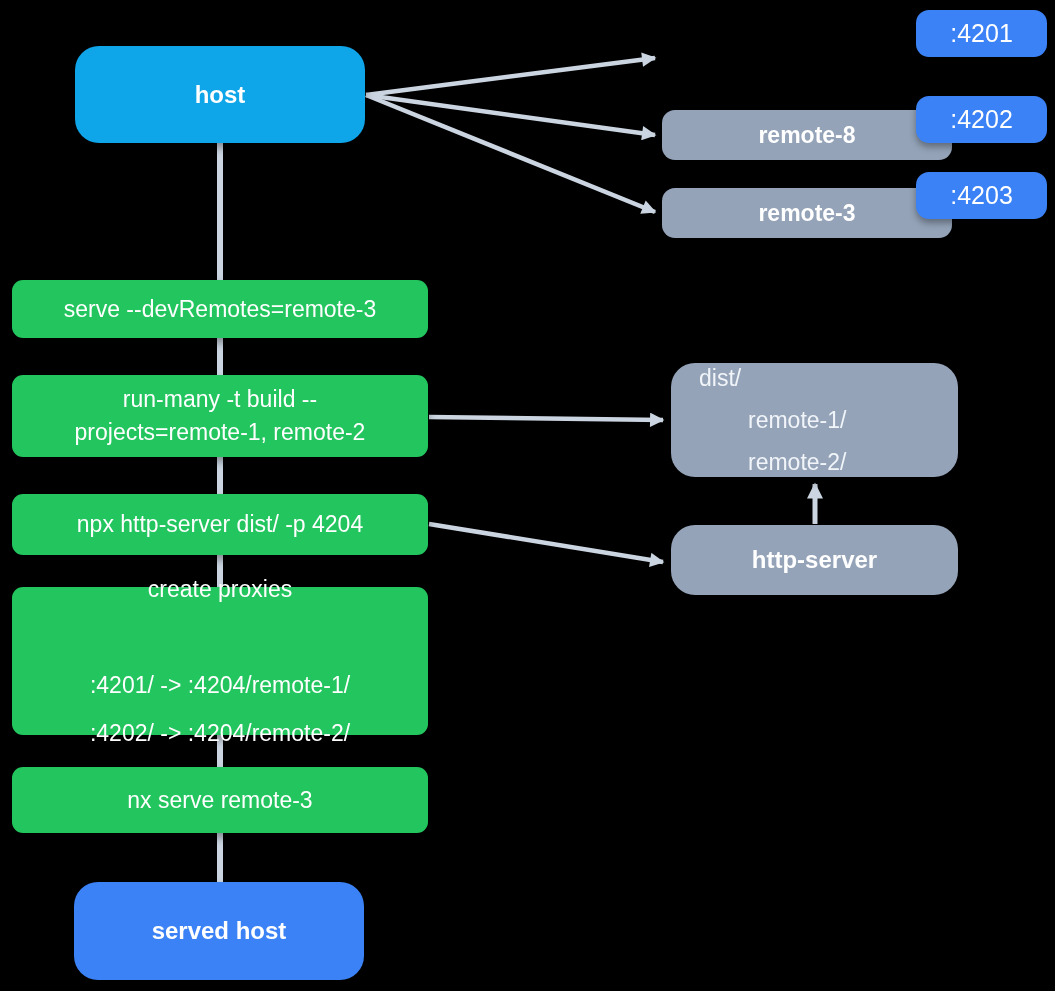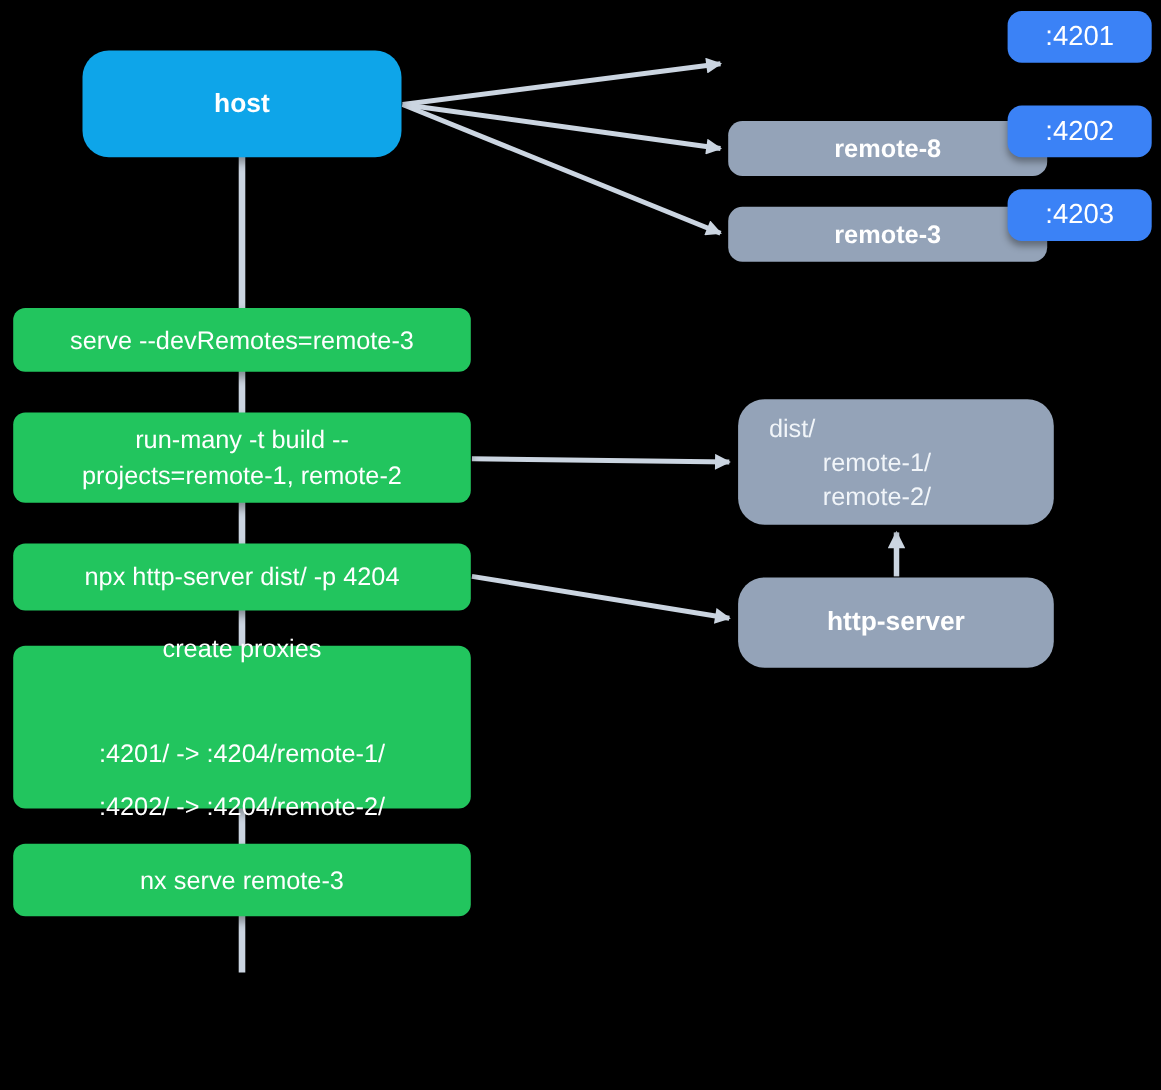--- a/index.html
+++ b/index.html
@@ -78,25 +78,26 @@
   .step-4 { top: 587px; height: 148px; gap: 16px; }
   .step-4 .line { line-height: 32px; min-height: 32px; }
   .step-5 { top: 767px; height: 66px; }
   .dist-box {
     left: 671px; top: 363px; width: 287px; height: 114px;
     align-items: flex-start;
     padding-left: 28px;
     font-size: 23px;
     text-align: left;
     color: #F1F5F9;
+    gap: 11px;
   }
   .dist-box .line { line-height: 31px; min-height: 31px; }
   .dist-box .indent { padding-left: 49px; }
   .http-server-box {
-    left: 671px; top: 525px; width: 287px; height: 82px;
+    left: 671px; top: 525px; width: 287px; height: 70px;
     font-size: 24px; font-weight: bold;
   }
   .served-host-box {
     left: 74px; top: 882px; width: 290px; height: 98px;
     background: var(--served-host-fill);
     font-size: 24px; font-weight: bold;
   }
 </style>
 </head>
 <body>
@@ -167,14 +168,17 @@
   <div class="node gray-box dist-box">
     <div class="line">dist/</div>
     <div class="line indent">remote-1/</div>
     <div class="line indent">remote-2/</div>
   </div>
 
   <div class="node gray-box http-server-box">
     <div class="line">http-server</div>
   </div>
 
+  <div class="node served-host-box">
+    <div class="line">served host</div>
+  </div>
 
 </div>
 
 </body></html>

